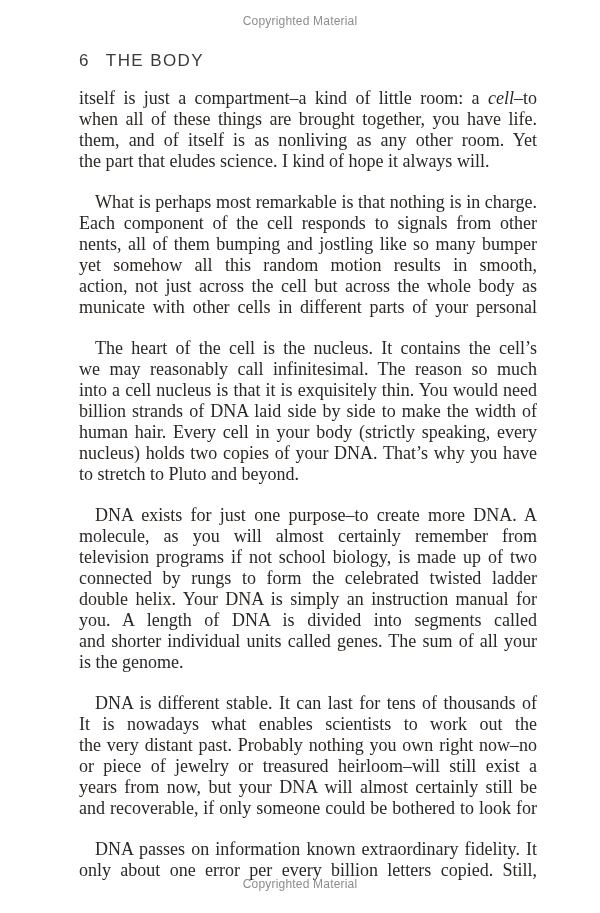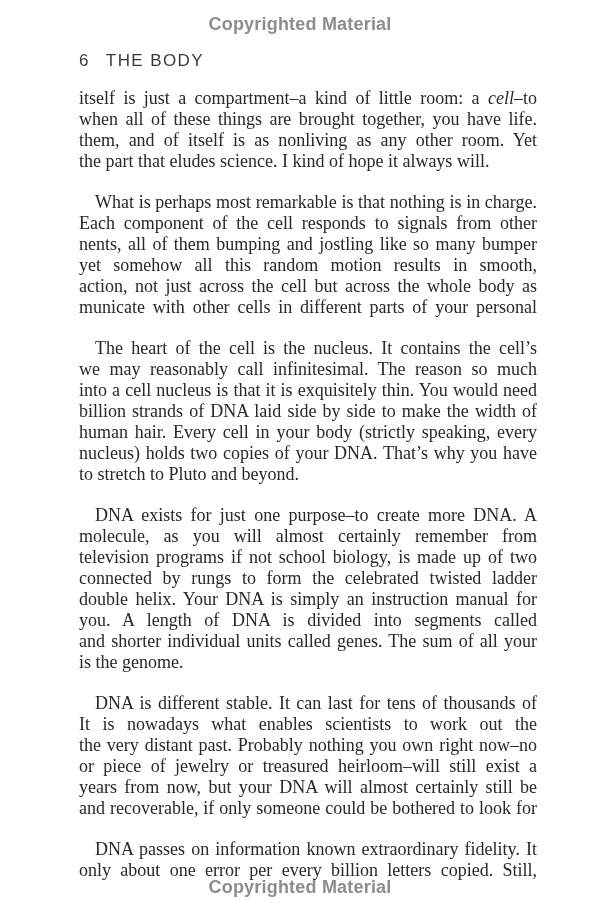--- a/index.html
+++ b/index.html
@@ -14,22 +14,22 @@
     background: #ffffff;
     overflow: hidden;
     font-family: "Liberation Serif", serif;
   }
   .watermark {
     position: absolute;
     left: 0;
     width: 100%;
     text-align: center;
     font-family: "Liberation Sans", sans-serif;
-    font-size: 18px;
-    font-weight: 700;
+    font-size: 12px;
+    font-weight: 400;
     letter-spacing: 0.2px;
     color: #8d8d8d;
   }
   .watermark.top { top: 14px; }
   .watermark.bottom { top: 877px; }
   .running-header {
     position: absolute;
     left: 79px;
     top: 51px;
     font-family: "Liberation Sans", sans-serif;

